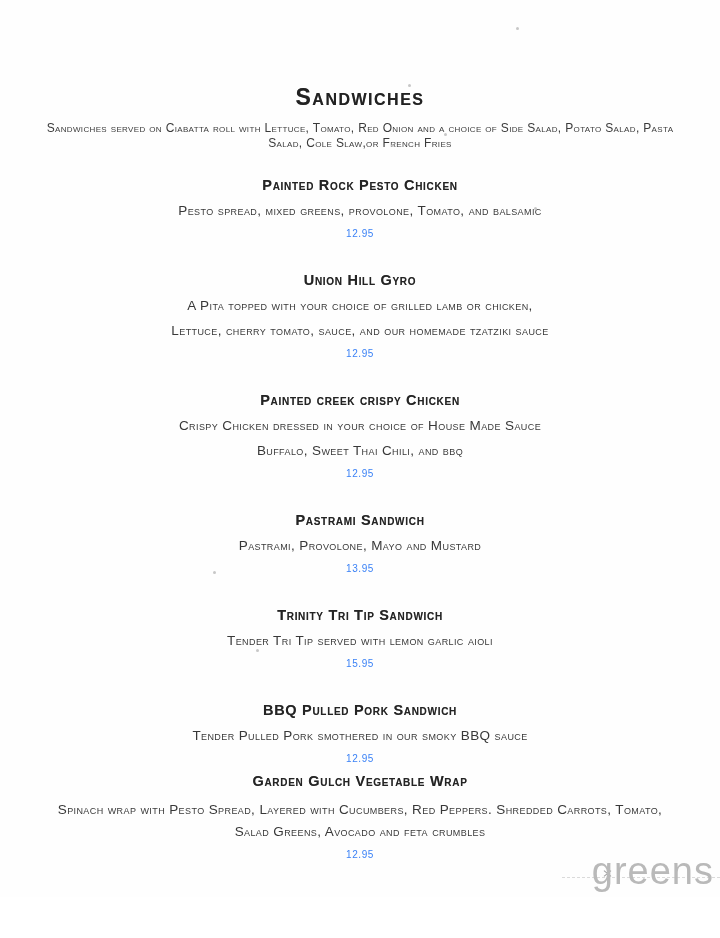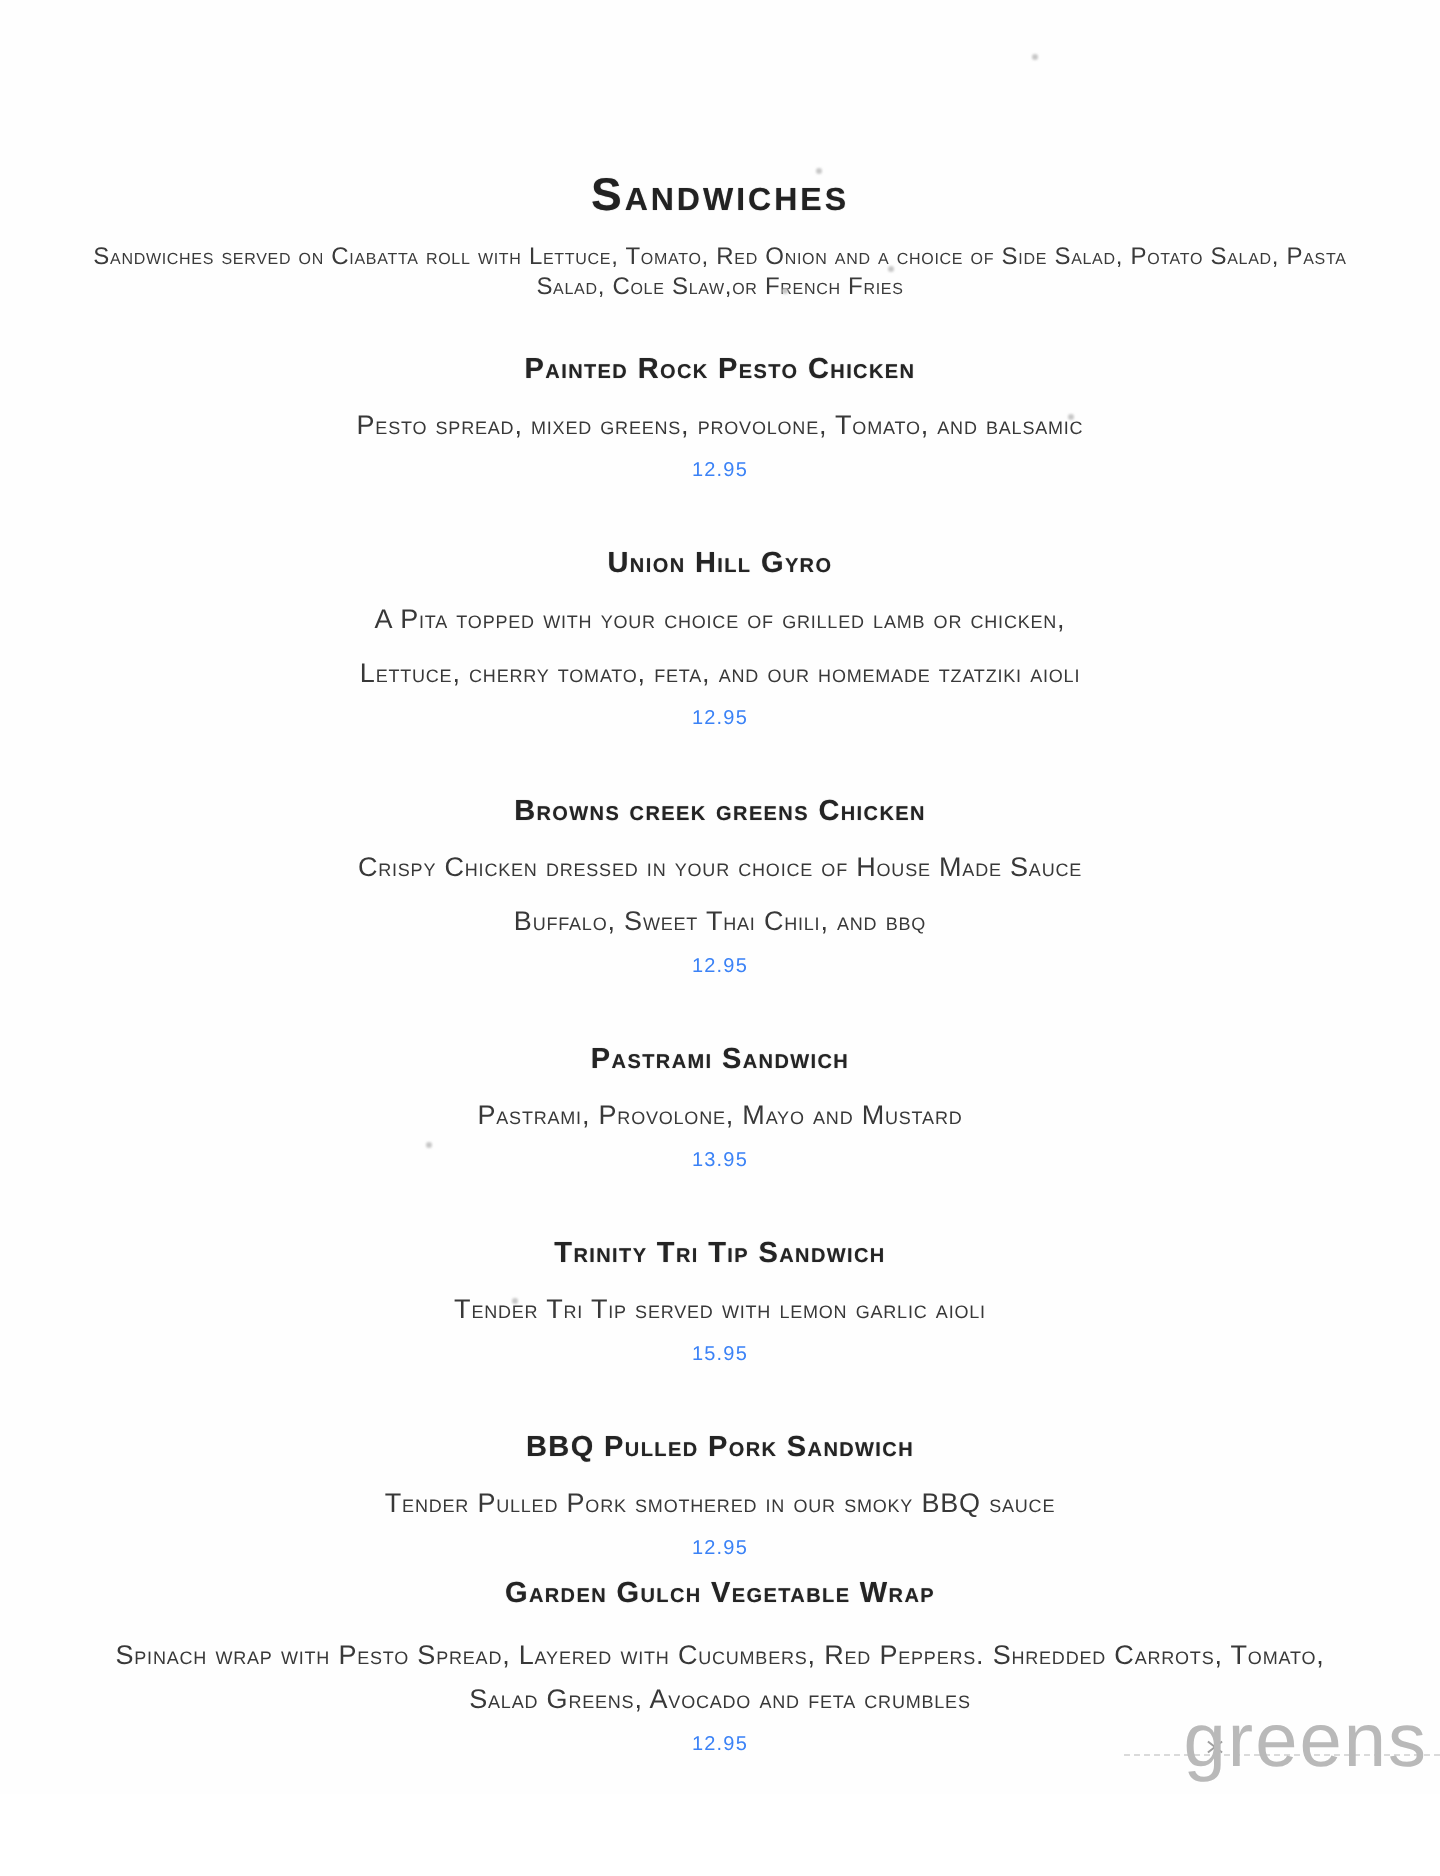--- a/index.html
+++ b/index.html
@@ -45,21 +45,21 @@
   }
   .item-name {
     margin: 0 0 10px 0;
     font-size: 14.5px;
     font-weight: bold;
     letter-spacing: 0.7px;
     color: #242424;
     text-shadow: 0 0 0.5px rgba(0,0,0,0.4);
   }
   .item-line {
-    margin: 12px 0 10px 0;
+    margin: 0 0 10px 0;
     font-size: 13.5px;
     letter-spacing: 0.4px;
     color: #383838;
   }
   .item-line--wrap {
     max-width: 612px;
     margin-left: auto;
     margin-right: auto;
     line-height: 1.62;
     margin-bottom: 6px;
@@ -128,26 +128,26 @@
 
     <section class="item">
       <h2 class="item-name">Painted Rock Pesto Chicken</h2>
       <p class="item-line">Pesto spread, mixed greens, provolone, Tomato, and balsamic</p>
       <p class="item-price">12.95</p>
     </section>
 
     <section class="item">
       <h2 class="item-name">Union Hill Gyro</h2>
       <p class="item-line">A Pita topped with your choice of grilled lamb or chicken,</p>
-      <p class="item-line">Lettuce, cherry tomato, feta, and our homemade tzatziki aioli</p>
+      <p class="item-line">Lettuce, cherry tomato, sauce, and our homemade tzatziki sauce</p>
       <p class="item-price">12.95</p>
     </section>
 
     <section class="item">
-      <h2 class="item-name">Browns creek greens Chicken</h2>
+      <h2 class="item-name">Painted creek crispy Chicken</h2>
       <p class="item-line">Crispy Chicken dressed in your choice of House Made Sauce</p>
       <p class="item-line">Buffalo, Sweet Thai Chili, and bbq</p>
       <p class="item-price">12.95</p>
     </section>
 
     <section class="item">
       <h2 class="item-name">Pastrami Sandwich</h2>
       <p class="item-line">Pastrami, Provolone, Mayo and Mustard</p>
       <p class="item-price">13.95</p>
     </section>

